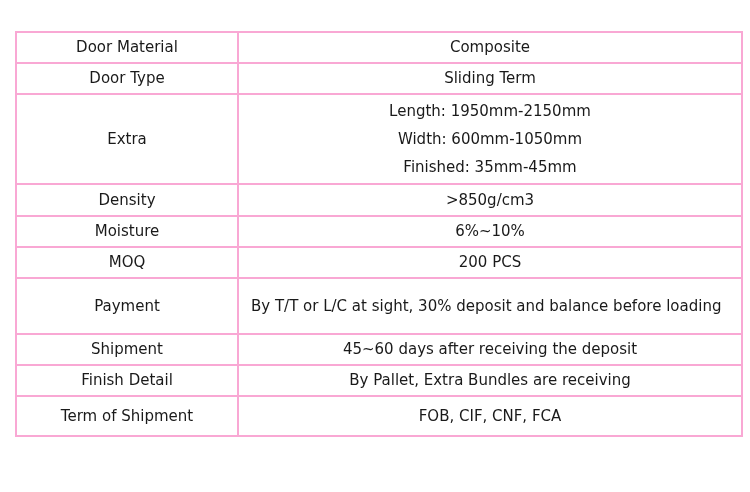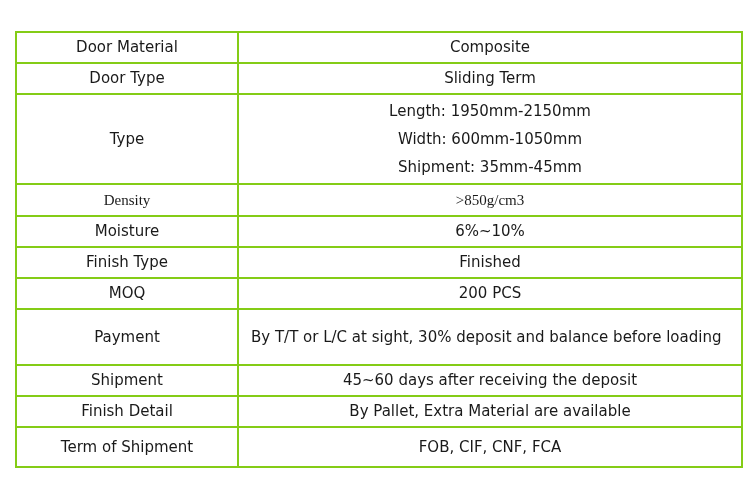--- a/index.html
+++ b/index.html
@@ -16,35 +16,35 @@
   }
   .spec-table {
     position: absolute;
     left: 15px;
     top: 31px;
     width: 726px;
     border-collapse: collapse;
     table-layout: fixed;
   }
   .spec-table td {
-    border: 2px solid #84cc16;
+    border: 2px solid #f9a8d4;
     font-size: 15px;
     color: #1a1a1a;
     text-align: center;
     vertical-align: middle;
     padding: 2px 6px;
     line-height: 25px;
     overflow: hidden;
     white-space: nowrap;
   }
   col.c-label { width: 222px; }
   col.c-value { width: 504px; }
 
   tr.h29 td { height: 25px; }
-  tr.h30 td { height: 26px; font-family: Liberation Serif, serif; }
+  tr.h30 td { height: 26px; }
   tr.h38 td { height: 34px; }
   tr.h54 td { height: 50px; }
   tr.h87 td { height: 83px; }
 
   td.multi { line-height: 28px; border-radius: 21px; }
   td.multi div { white-space: nowrap; }
 
   td.wrap {
     text-align: left;
     white-space: normal;
@@ -64,53 +64,49 @@
   <tbody>
     <tr class="h29">
       <td>Door Material</td>
       <td>Composite</td>
     </tr>
     <tr class="h29">
       <td>Door Type</td>
       <td>Sliding Term</td>
     </tr>
     <tr class="h87">
-      <td>Type</td>
+      <td>Extra</td>
       <td class="multi">
         <div>Length: 1950mm-2150mm</div>
         <div>Width: 600mm-1050mm</div>
-        <div>Shipment: 35mm-45mm</div>
+        <div>Finished: 35mm-45mm</div>
       </td>
     </tr>
     <tr class="h30">
       <td>Density</td>
       <td>&gt;850g/cm3</td>
     </tr>
     <tr class="h29">
       <td>Moisture</td>
       <td>6%~10%</td>
-    </tr>
-    <tr class="h29">
-      <td>Finish Type</td>
-      <td>Finished</td>
     </tr>
     <tr class="h29">
       <td>MOQ</td>
       <td>200 PCS</td>
     </tr>
     <tr class="h54">
       <td>Payment</td>
       <td class="wrap">By T/T or L/C at sight, 30% deposit and balance before loading</td>
     </tr>
     <tr class="h29">
       <td>Shipment</td>
       <td>45~60 days after receiving the deposit</td>
     </tr>
     <tr class="h29">
       <td>Finish Detail</td>
-      <td>By Pallet, Extra Material are available</td>
+      <td>By Pallet, Extra Bundles are receiving</td>
     </tr>
     <tr class="h38">
       <td>Term of Shipment</td>
       <td>FOB, CIF, CNF, FCA</td>
     </tr>
   </tbody>
 </table>
 
 </body></html>

